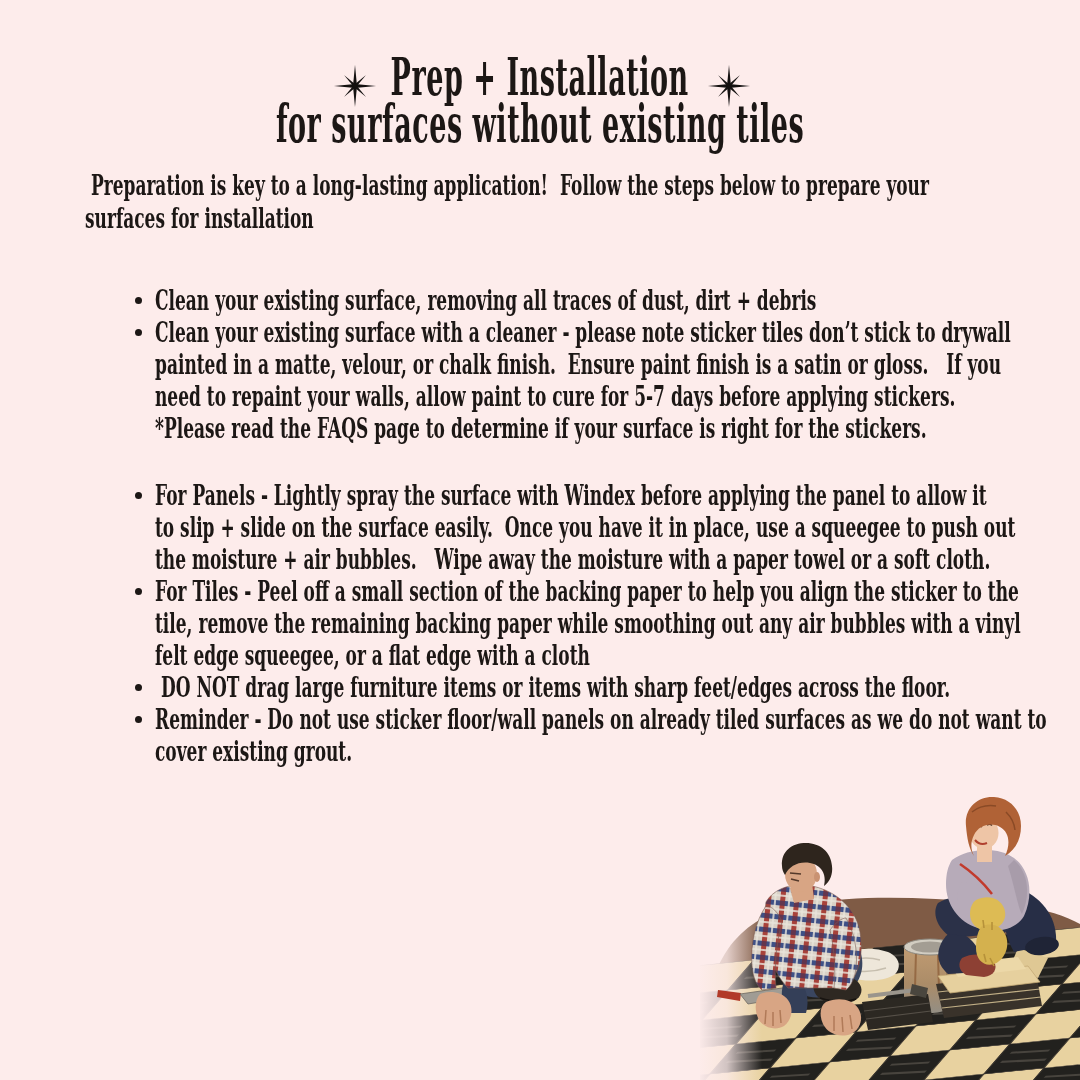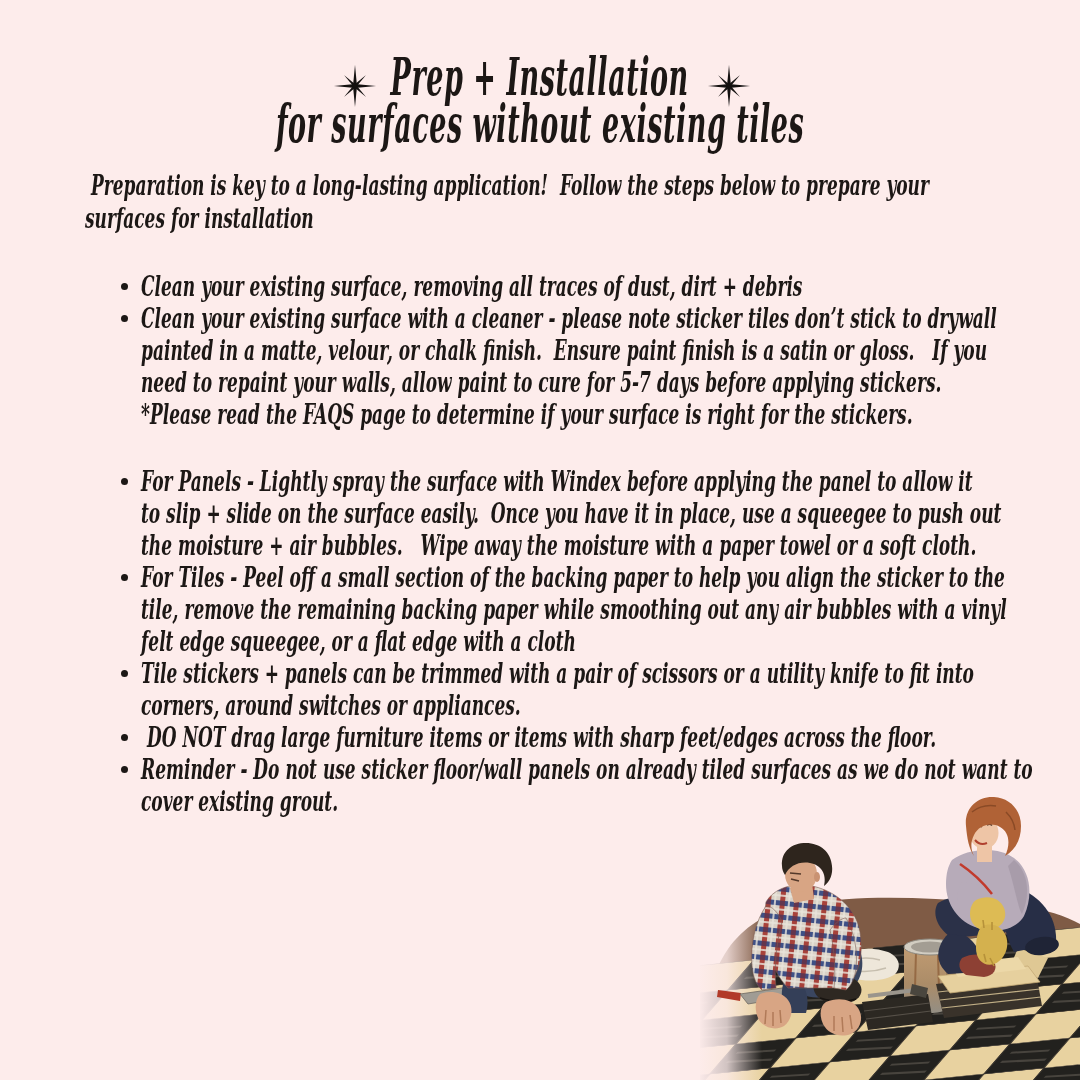--- a/index.html
+++ b/index.html
@@ -1,42 +1,41 @@
 <!DOCTYPE html>
 <html><head>
 <meta charset="utf-8">
 <style>
   html,body{margin:0;padding:0;overflow:hidden}
   .page{
     position:relative;width:1080px;height:1080px;
     background:#fdeceb;color:#1c1715;
     font-family:"DejaVu Serif","Liberation Serif",serif;
     overflow:hidden;
-    font-style:italic;
   }
   
   .tline{position:absolute;left:0;width:1080px;display:flex;justify-content:center}
   .tline span{
     font-weight:bold;font-size:52px;line-height:54px;white-space:pre;
     transform:scaleX(0.52);letter-spacing:1px;
   }
   #title-line-1{top:50px}
   #title-line-2{top:97px}
   .sparkle{position:absolute;width:46px;height:46px}
   #sparkle-left{left:332px;top:63px}
   #sparkle-right{left:706px;top:63px}
   
   .ln{
     font-weight:bold;font-size:27px;line-height:32px;white-space:pre;
     transform:scaleX(0.63);transform-origin:0 50%;
   }
   .intro{position:absolute;left:85px;top:169px}
   .intro .ln{line-height:33px}
   .lists{position:absolute;left:85px;top:267px;width:995px}
-  .lists ul{list-style:none;margin:4px;padding:0}
+  .lists ul{list-style:none;margin:18px;padding:0}
   #install-list{margin-top:35px}
   .lists li{position:relative;padding-left:52px}
   .lists li::before{
     content:"";position:absolute;left:32px;top:12px;
     width:7px;height:7px;border-radius:50%;background:#1c1715;
   }
   .illo{position:absolute;left:700px;top:790px;width:380px;height:290px}
 </style>
 </head>
 <body>
@@ -90,24 +89,20 @@
     <ul id="install-list">
       <li>
         <div class="ln">For Panels - Lightly spray the surface with Windex before applying the panel to allow it</div>
         <div class="ln">to slip + slide on the surface easily.  Once you have it in place, use a squeegee to push out</div>
         <div class="ln">the moisture + air bubbles.   Wipe away the moisture with a paper towel or a soft cloth.</div>
       </li>
       <li>
         <div class="ln">For Tiles - Peel off a small section of the backing paper to help you align the sticker to the</div>
         <div class="ln">tile, remove the remaining backing paper while smoothing out any air bubbles with a vinyl</div>
         <div class="ln">felt edge squeegee, or a flat edge with a cloth</div>
-      </li>
-      <li>
-        <div class="ln">Tile stickers + panels can be trimmed with a pair of scissors or a utility knife to fit into</div>
-        <div class="ln">corners, around switches or appliances.</div>
       </li>
       <li>
         <div class="ln"> DO NOT drag large furniture items or items with sharp feet/edges across the floor.</div>
       </li>
       <li>
         <div class="ln">Reminder - Do not use sticker floor/wall panels on already tiled surfaces as we do not want to</div>
         <div class="ln">cover existing grout.</div>
       </li>
     </ul>
   </div>

